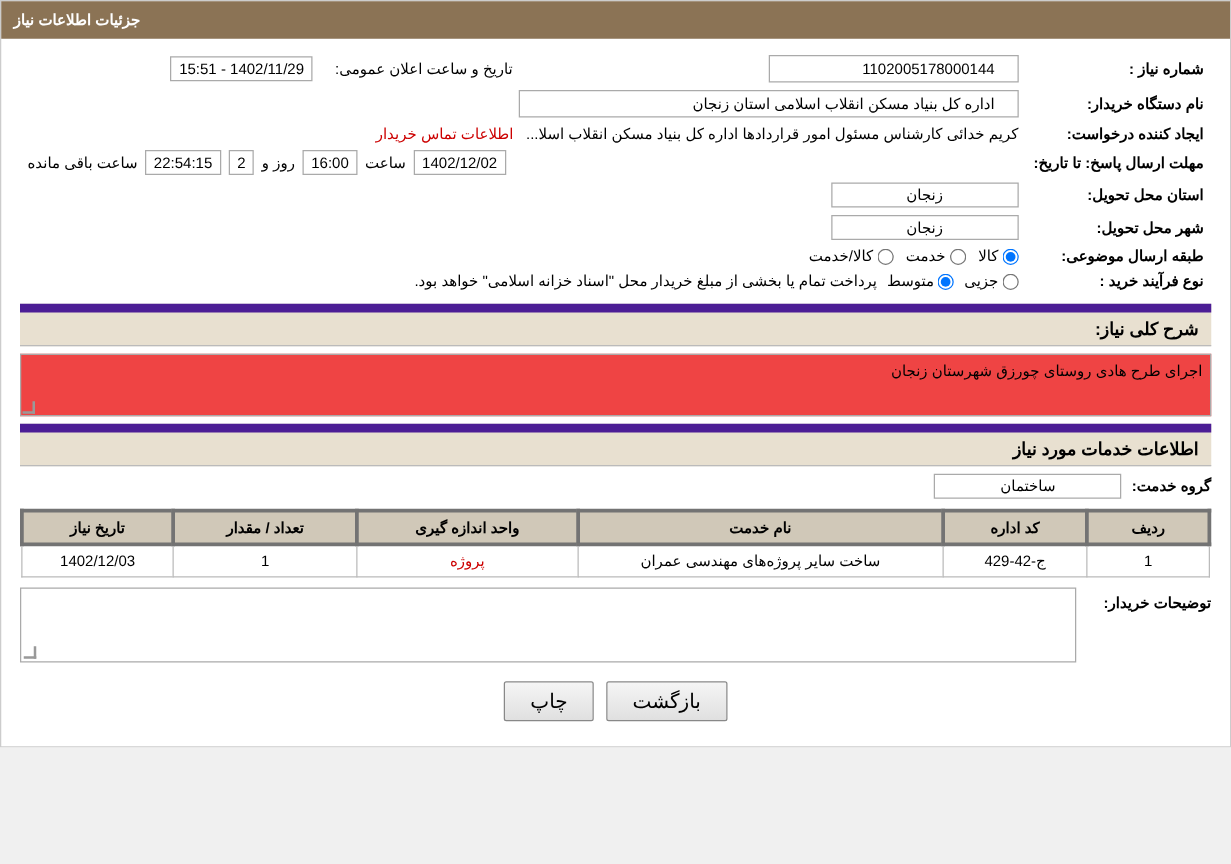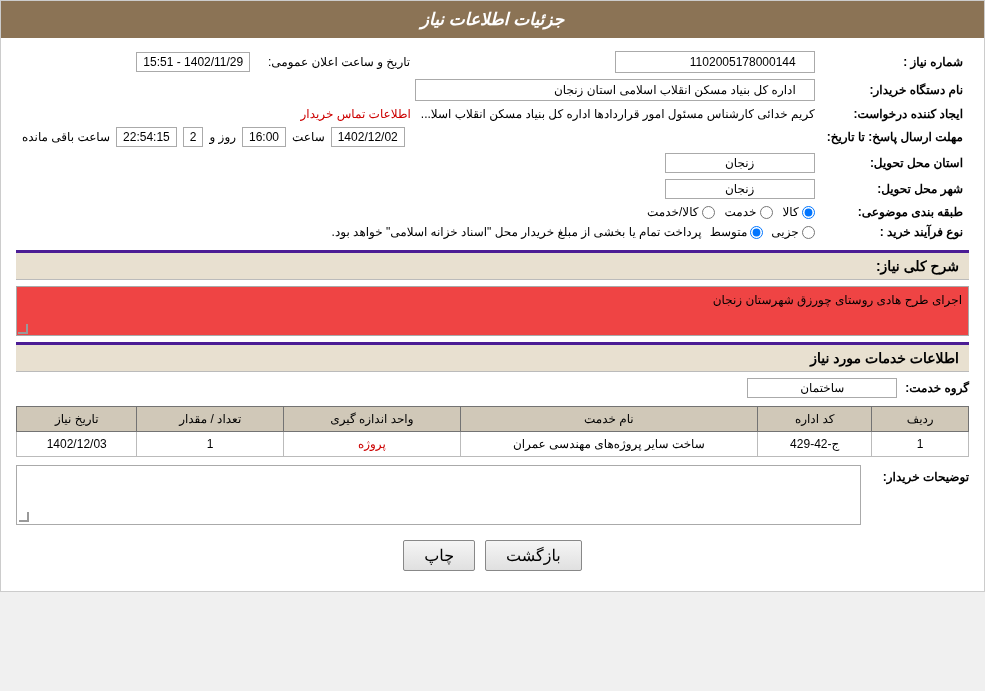--- a/index.html
+++ b/index.html
@@ -13,25 +13,24 @@
     .page-wrapper {
       max-width: 985px;
       margin: 0 auto;
       background: #fff;
       border: 1px solid #ccc;
     }
 
     .header-bar {
       background: #8B7355;
       color: #fff;
-      text-align: center;
-      font-size: 17px;
+      text-align: left;
+      font-size: 12px;
       font-weight: bold;
       padding: 8px 10px;
-      font-style: italic;
     }
 
     .content {
       padding: 10px 15px;
     }
 
     .info-table {
       width: 100%;
       border-collapse: collapse;
       margin-bottom: 8px;
@@ -80,21 +79,21 @@
     }
 
     .radio-item {
       display: flex;
       align-items: center;
       gap: 3px;
     }
 
     .section-header {
       background: #e8e0d0;
-      border-top: 3px solid #4c1d95;
+      border-top: 7px solid #4c1d95;
       border-bottom: 1px solid #bbb;
       padding: 5px 10px;
       font-size: 14px;
       font-weight: bold;
       color: #000;
       margin: 6px 0;
     }
 
     .description-box {
       border: 1px solid #aaa;
@@ -107,24 +106,24 @@
 
     .services-table {
       width: 100%;
       border-collapse: collapse;
       margin-top: 8px;
       font-size: 12px;
     }
 
     .services-table th {
       background: #d0c8b8;
-      border: 1px solid #737373;
+      border: 3px solid #737373;
       padding: 5px 20px;
       text-align: center;
-      font-weight: normal;
+      font-weight: bold;
     }
 
     .services-table td {
       border: 1px solid #bbb;
       padding: 5px 8px;
       text-align: center;
       background: #fff;
     }
 
     .buyer-desc-row {
@@ -268,21 +267,21 @@
       </tr>
 
       <tr>
         <td class="label-cell">شهر محل تحویل:</td>
         <td colspan="3">
           <span class="inline-box" style="min-width:150px;">زنجان</span>
         </td>
       </tr>
 
       <tr>
-        <td class="label-cell">طبقه بندی موضوعی:</td>
+        <td class="label-cell">طبقه ارسال موضوعی:</td>
         <td colspan="3">
           <div class="radio-row">
             <div class="radio-item">
               <input type="radio" name="category" checked="" style="">
               <span>کالا</span>
             </div>
             <div class="radio-item">
               <input type="radio" name="category" style="">
               <span>خدمت</span>
             </div>

